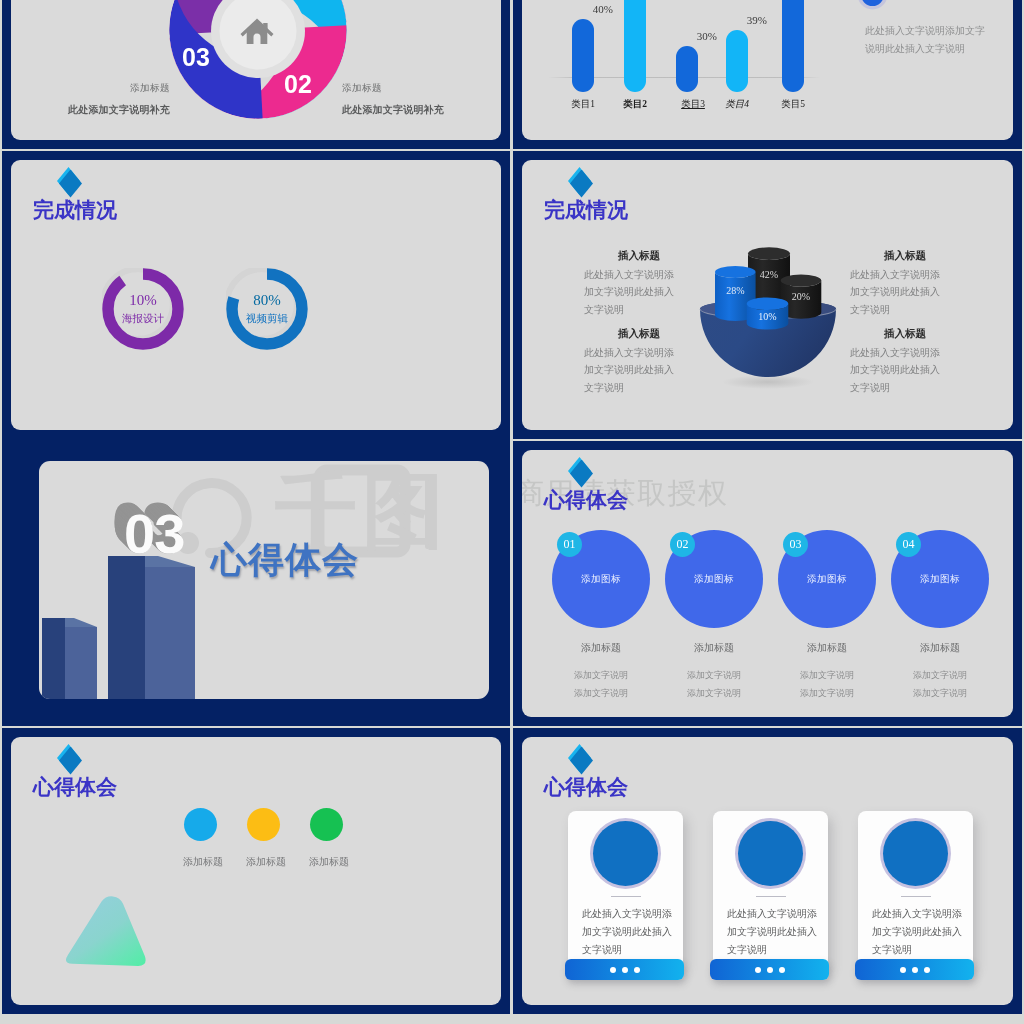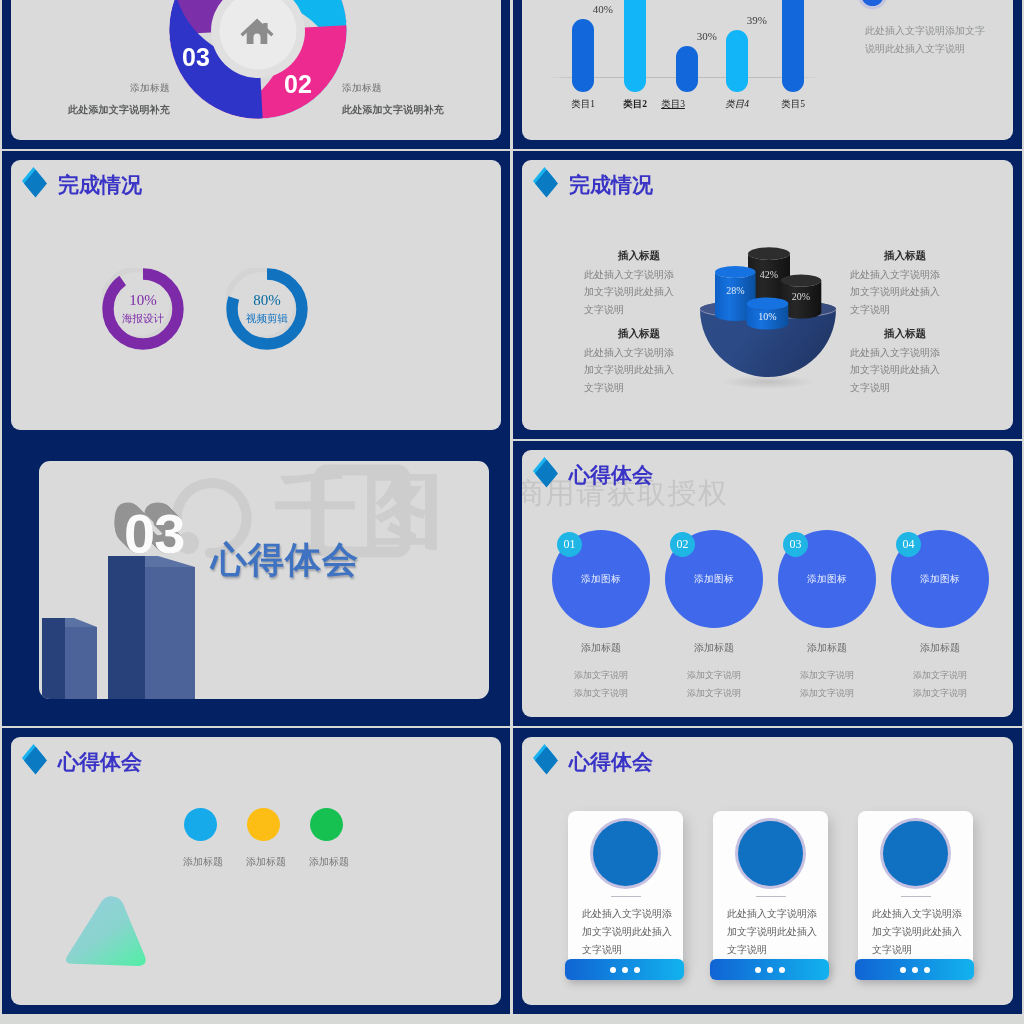--- a/index.html
+++ b/index.html
@@ -2,21 +2,21 @@
 <html><head>
 <meta charset="utf-8">
 <style>
   html,body{margin:0;padding:0;}
   body{width:1024px;height:1024px;overflow:hidden;background:#d7d9d6;
        font-family:"Liberation Serif",serif;-webkit-font-smoothing:antialiased;}
   #page{position:relative;width:1024px;height:1024px;}
   .slide{position:absolute;background:#042164;overflow:hidden;}
   .card{position:absolute;left:9px;right:9px;top:9px;bottom:9px;background:#dadada;
         border-radius:9px;overflow:hidden;}
-  .hd{position:absolute;display:flex;align-items:center;}
+  .hd{position:absolute;display:flex;align-items:center;flex-direction:column;}
   .dia{position:relative;width:25px;height:30px;flex:0 0 auto;}
   .dia i{position:absolute;display:block;width:23px;height:28px;
          clip-path:polygon(50% 0,100% 50%,50% 100%,0 50%);}
   .dia .b{left:0px;top:0px;background:#19b4ef;}
   .dia .f{left:2px;top:2.5px;background:#0a7ac2;}
   .hdtxt{margin-left:11px;font-family:"Liberation Serif",serif;font-weight:700;
          font-size:21px;letter-spacing:0px;color:#3a34c6;line-height:1;position:relative;top:3px;}
 
   
   .s1{left:2px;  top:-139px; width:508px;height:288px;}
@@ -181,21 +181,21 @@
   <div class="card">
     <div class="barchart">
           <div class="axln"></div>
           <div class="bar" style="left:32px;top:149px;height:73px;width:22px;background:#1268da"></div>
           <div class="bval" style="left:13px;top:133px;">40%</div>
           <div class="bcat" style="left:13px;">类目1</div>
           <div class="bar" style="left:84px;top:102px;height:120px;width:22px;background:#12b5f7"></div>
           <div class="bcat" style="left:65px;font-weight:bold;">类目2</div>
           <div class="bar" style="left:136px;top:176px;height:46px;width:22px;background:#1268da"></div>
           <div class="bval" style="left:117px;top:160px;">30%</div>
-          <div class="bcat" style="left:103px;text-decoration:underline;">类目3</div>
+          <div class="bcat" style="left:123px;text-decoration:underline;">类目3</div>
           <div class="bar" style="left:186px;top:160px;height:62px;width:22px;background:#12b5f7"></div>
           <div class="bval" style="left:167px;top:144px;">39%</div>
           <div class="bcat" style="left:167px;font-style:italic;">类目4</div>
           <div class="bar" style="left:242px;top:92px;height:130px;width:22px;background:#1268da"></div>
           <div class="bcat" style="left:223px;">类目5</div>
         </div>
     <div class="legendrow">
       <span class="legdot"></span>
       <span class="legttl">添加标题</span>
     </div>

